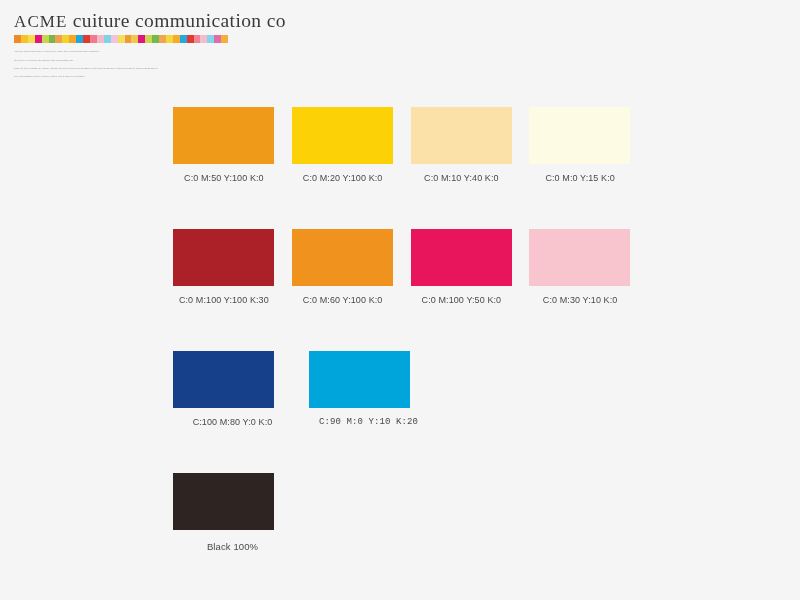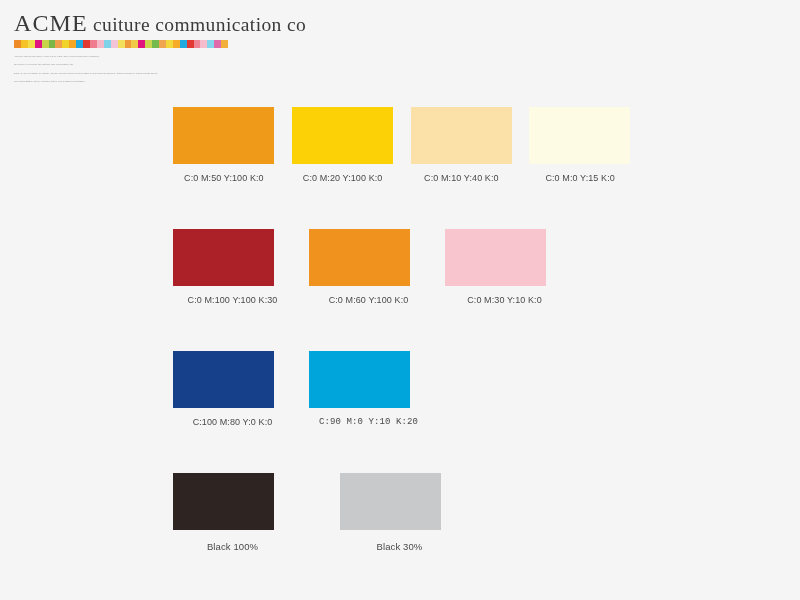--- a/index.html
+++ b/index.html
@@ -26,21 +26,21 @@
     font-family: "Liberation Serif", serif;
     font-size: 19.5px;
     font-weight: 400;
     letter-spacing: 0.4px;
     color: #3a3a3a;
     white-space: nowrap;
     line-height: 1.05;
     margin: 0;
   }
   #brand-title .acme {
-    font-size: 24px;
+    font-size: 17px;
     letter-spacing: 1.1px;
   }
   #color-strip {
     display: flex;
     width: 214px;
     height: 8px;
     margin-top: 4px;
   }
   #color-strip .chip {
     flex: 1 1 auto;
@@ -167,37 +167,37 @@
     <div class="swatch-row">
       <div class="swatch-cell">
         <span class="swatch-chip" style="background: rgb(172, 32, 40);"></span>
         <span class="swatch-label" style="color: rgb(74, 74, 74);">C:0 M:100 Y:100 K:30</span>
       </div>
       <div class="swatch-cell">
         <span class="swatch-chip" style="background: rgb(239, 146, 30);"></span>
         <span class="swatch-label" style="color: rgb(74, 74, 74);">C:0 M:60 Y:100 K:0</span>
       </div>
       <div class="swatch-cell">
+        <span class="swatch-chip" style="background: rgb(232, 20, 92);"></span>
+        <span class="swatch-label" style="color: rgb(74, 74, 74);">C:0 M:100 Y:50 K:0</span>
+      </div>
+      <div class="swatch-cell">
         <span class="swatch-chip" style="background: rgb(248, 196, 206);"></span>
         <span class="swatch-label" style="color: rgb(74, 74, 74);">C:0 M:30 Y:10 K:0</span>
       </div>
     </div>
     <div class="swatch-row">
       <div class="swatch-cell">
         <span class="swatch-chip" style="background: rgb(23, 64, 139);"></span>
         <span class="swatch-label" style="color: rgb(74, 74, 74);">C:100 M:80 Y:0 K:0</span>
       </div>
       <div class="swatch-cell">
         <span class="swatch-chip" style="background: rgb(0, 165, 220);"></span>
         <span class="swatch-label" style="color: rgb(74, 74, 74); font-family: Liberation Mono, monospace;">C:90 M:0 Y:10 K:20</span>
       </div>
     </div>
     <div class="swatch-row named">
       <div class="swatch-cell">
         <span class="swatch-chip" style="background: rgb(46, 37, 34);"></span>
         <span class="swatch-label" style="color: rgb(74, 74, 74);">Black 100%</span>
       </div>
-      <div class="swatch-cell">
-        <span class="swatch-chip" style="background: rgb(200, 201, 202);"></span>
-        <span class="swatch-label" style="color: rgb(74, 74, 74);">Black 30%</span>
-      </div>
     </div>
   </div>
 
 </body></html>

